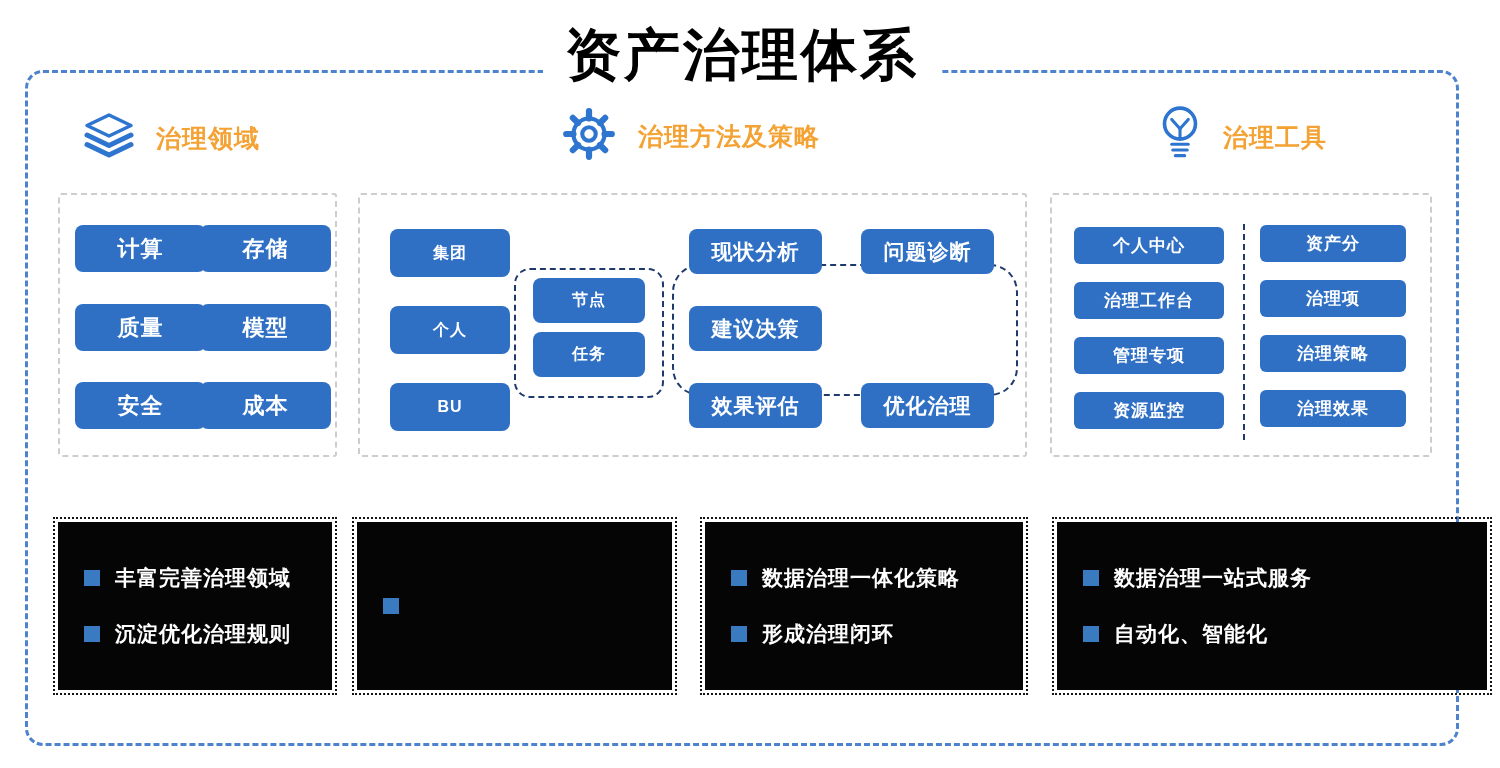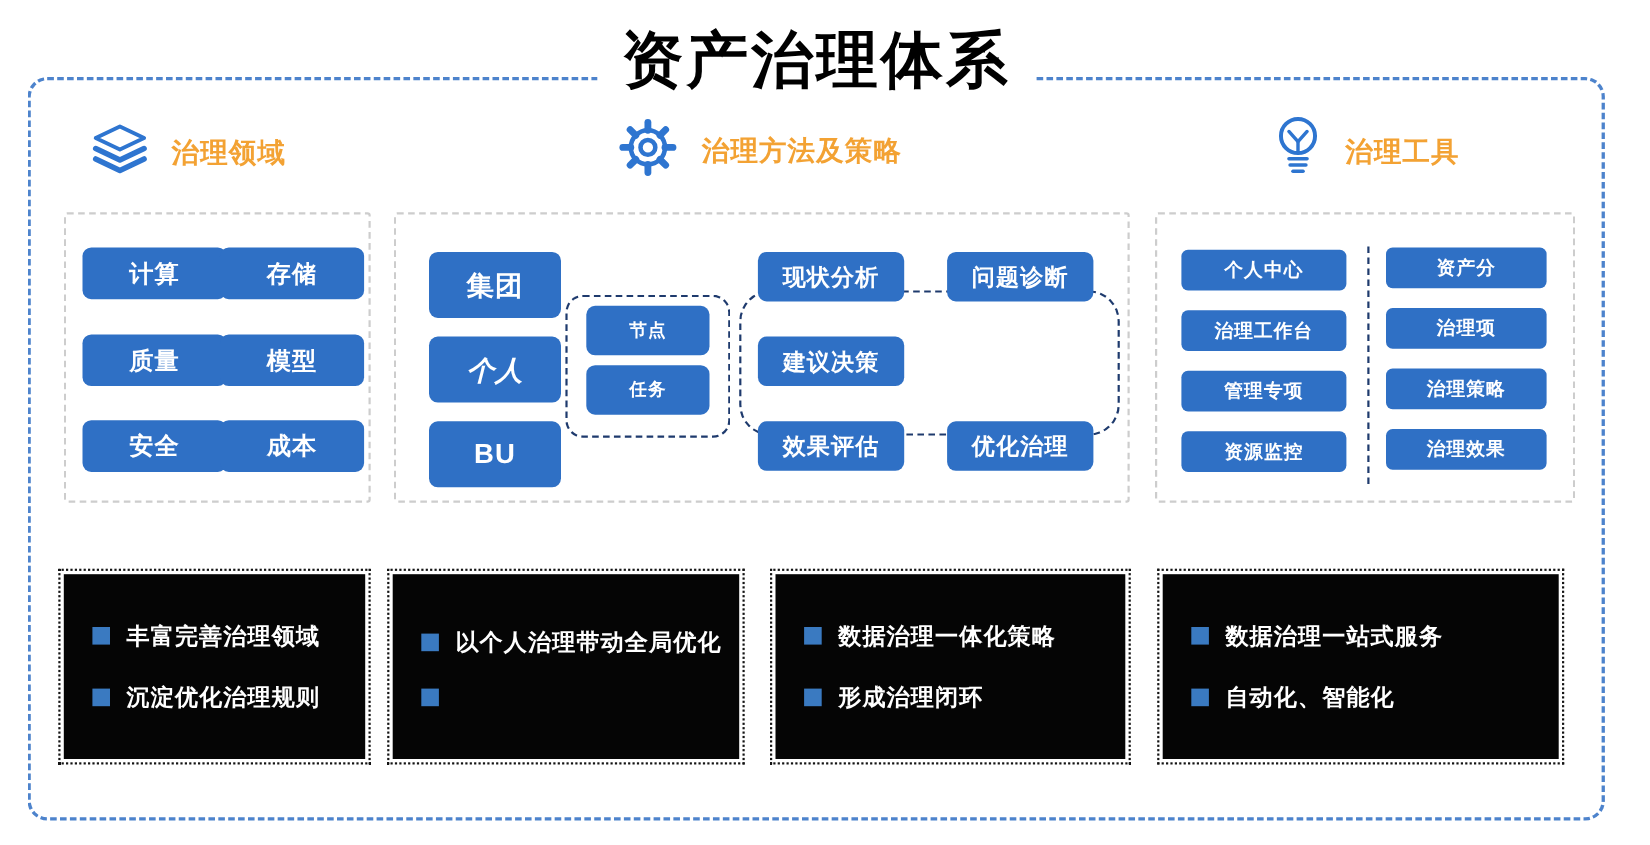--- a/index.html
+++ b/index.html
@@ -16,21 +16,21 @@
   .col-header{position:absolute;display:flex;align-items:center;gap:20px;z-index:3;}
   .col-header .label{font-size:25px;font-weight:bold;color:#f3a233;letter-spacing:1px;}
   .hicon{display:block;}
 
   .panel{position:absolute;border:2px dashed #cdcdcd;border-radius:3px;background:#fff;}
 
   .chip{position:absolute;background:#2f70c5;color:#fff;font-weight:bold;
     display:flex;align-items:center;justify-content:center;border-radius:8px;
     letter-spacing:1px;z-index:2;}
   .chip.big{width:131px;height:47px;font-size:22px;}
-  .chip.org{width:120px;height:60px;font-size:25px;}
+  .chip.org{width:120px;height:48px;font-size:16px;}
   .chip.node{width:112px;height:45px;font-size:16px;z-index:3;}
   .chip.proc{width:133px;height:45px;font-size:21px;}
   .chip.tool{width:150px;height:37px;font-size:17px;border-radius:6px;letter-spacing:1px;}
   .chip.tool.right{width:146px;}
 
   .dash-group{position:absolute;border:2px dashed #1e3a6d;border-radius:16px;z-index:2;}
   .dash-ring{position:absolute;border:2px dashed #1e3a6d;border-radius:28px;z-index:1;}
   .v-divider{position:absolute;width:0;border-left:2px dashed #1e3a6d;z-index:1;}
 
   .summary-box{position:absolute;background:#050505;outline:2px dotted #141414;outline-offset:3px;
@@ -95,21 +95,21 @@
     <div class="chip big" style="left:15px;top:30px;">计算</div>
     <div class="chip big" style="left:140px;top:30px;">存储</div>
     <div class="chip big" style="left:15px;top:109px;">质量</div>
     <div class="chip big" style="left:140px;top:109px;">模型</div>
     <div class="chip big" style="left:15px;top:187px;">安全</div>
     <div class="chip big" style="left:140px;top:187px;">成本</div>
   </div>
 
   <div class="panel" style="left:358px;top:193px;width:665px;height:260px;">
     <div class="chip org" style="left:30px;top:34px;">集团</div>
-    <div class="chip org" style="left:30px;top:111px;font-style:italic;">个人</div>
+    <div class="chip org" style="left:30px;top:111px;">个人</div>
     <div class="chip org" style="left:30px;top:188px;">BU</div>
 
     <div class="dash-group" style="left:154px;top:73px;width:146px;height:126px;">
       <div class="chip node" style="left:17px;top:8px;">节点</div>
       <div class="chip node" style="left:17px;top:62px;">任务</div>
     </div>
 
     <div class="dash-ring" style="left:312px;top:69px;width:342px;height:128px;"></div>
 
     <div class="chip proc" style="left:329px;top:34px;">现状分析</div>
@@ -140,39 +140,35 @@
     </div>
     <div class="bullet-row">
       <span class="bullet-sq"></span>
       <span class="bullet-text">沉淀优化治理规则</span>
     </div>
   </div>
 
   <div class="summary-box" style="left:357px;top:522px;width:315px;height:168px;">
     <div class="bullet-row">
       <span class="bullet-sq"></span>
-      <span class="bullet-text">以个人治理带动全局优化</span>
-    </div>
-    <div class="bullet-row">
-      <span class="bullet-sq"></span>
     </div>
   </div>
 
   <div class="summary-box" style="left:705px;top:522px;width:318px;height:168px;">
     <div class="bullet-row">
       <span class="bullet-sq"></span>
       <span class="bullet-text">数据治理一体化策略</span>
     </div>
     <div class="bullet-row">
       <span class="bullet-sq"></span>
       <span class="bullet-text">形成治理闭环</span>
     </div>
   </div>
 
-  <div class="summary-box" style="left:1057px;top:522px;width:360px;height:168px;">
+  <div class="summary-box" style="left:1057px;top:522px;width:430px;height:168px;">
     <div class="bullet-row">
       <span class="bullet-sq"></span>
       <span class="bullet-text">数据治理一站式服务</span>
     </div>
     <div class="bullet-row">
       <span class="bullet-sq"></span>
       <span class="bullet-text">自动化、智能化</span>
     </div>
   </div>
 

